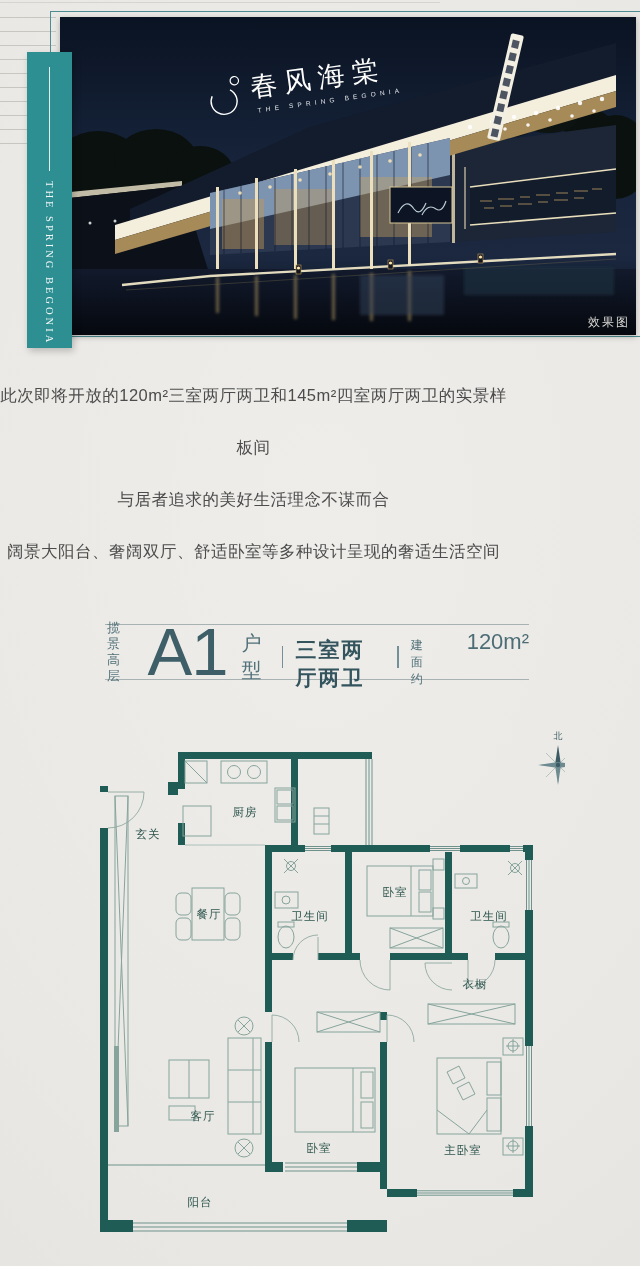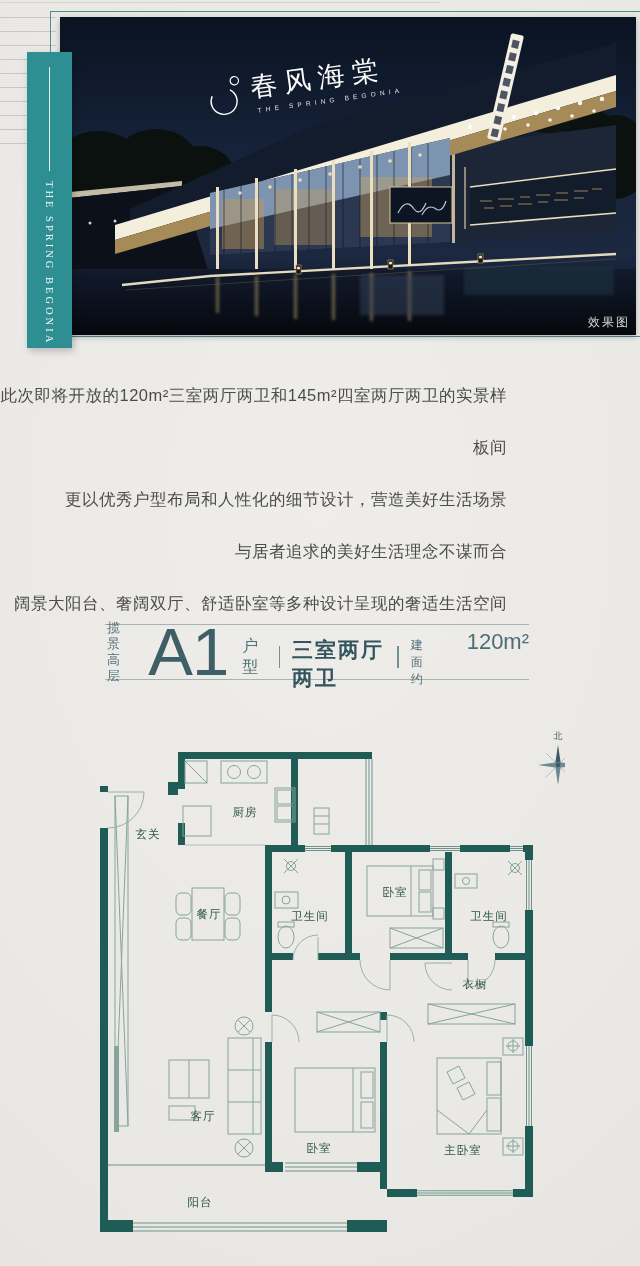--- a/index.html
+++ b/index.html
@@ -19,30 +19,30 @@
         box-shadow:0 2px 6px rgba(0,0,0,.25);}
   .hero svg{display:block;}
   
   .ribbon{position:absolute;left:27px;top:52px;width:45px;height:296px;background:#2e8f93;
         box-shadow:2px 3px 7px rgba(0,0,0,.22);display:flex;flex-direction:column;align-items:center;}
   .ribbon-line{display:block;width:1px;height:104px;background:rgba(255,255,255,.85);margin-top:15px;}
   .ribbon-text{display:block;margin-top:10px;writing-mode:vertical-rl;
         font-family:"Liberation Serif",serif;font-size:10.5px;letter-spacing:3px;
         color:#f2f7f6;white-space:nowrap;}
   
-  .intro{position:absolute;left:0;top:369px;width:507px;text-align:right;}
+  .intro{position:absolute;left:0;top:369px;width:507px;text-align:center;}
   .intro p{margin:0;line-height:52px;font-size:16.5px;letter-spacing:.5px;color:#4c4c4c;}
   
   .plan-header{position:absolute;left:105px;top:624px;width:424px;height:54px;
         border-top:1px solid #a8b2b2;border-bottom:1px solid #a8b2b2;
         display:flex;align-items:center;justify-content:center;}
   .ph-tag{display:flex;flex-direction:column;justify-content:center;margin-left:2px;
         font-size:13px;line-height:16px;letter-spacing:2px;color:#527179;}
   .ph-code{font-size:67px;line-height:46px;color:#3f5f68;letter-spacing:-1px;margin-left:21px;}
-  .ph-type{font-size:16px;color:#527179;margin-left:14px;letter-spacing:2px;margin-top:10px;}
+  .ph-type{font-size:20px;color:#527179;margin-left:14px;letter-spacing:2px;margin-top:10px;}
   .vbar{width:2px;height:22px;background:#72909a;margin:10px 12px 0 12px;}
   .ph-layout{font-size:21px;font-weight:bold;color:#33535d;letter-spacing:2px;margin-top:24px;}
   .ph-area{display:flex;align-items:baseline;margin-top:12px;gap:41px;}
   .ph-area .ap{font-size:12px;color:#527179;letter-spacing:1px;}
   .ph-area .av{font-size:22px;color:#4d6d76;margin-left:2px;}
   
   .plan{position:absolute;left:95px;top:728px;width:470px;height:530px;}
   .w{fill:var(--wall,#1f5c55);}
   .f{fill:none;stroke:#86a49c;stroke-width:1;}
   .ff{fill:#86a49c;}
@@ -218,21 +218,20 @@
     </svg>
   </div>
 
   <div class="ribbon">
     <span class="ribbon-line"></span>
     <span class="ribbon-text">THE SPRING BEGONIA</span>
   </div>
 
   <div class="intro">
     <p>此次即将开放的120m²三室两厅两卫和145m²四室两厅两卫的实景样板间</p>
-    <p>更以优秀户型布局和人性化的细节设计，营造美好生活场景</p>
     <p>与居者追求的美好生活理念不谋而合</p>
     <p>阔景大阳台、奢阔双厅、舒适卧室等多种设计呈现的奢适生活空间</p>
   </div>
 
   <div class="plan-header">
     <div class="ph-tag">
       <span>揽景</span>
       <span>高层</span>
     </div>
     <div class="ph-code">A1</div>

